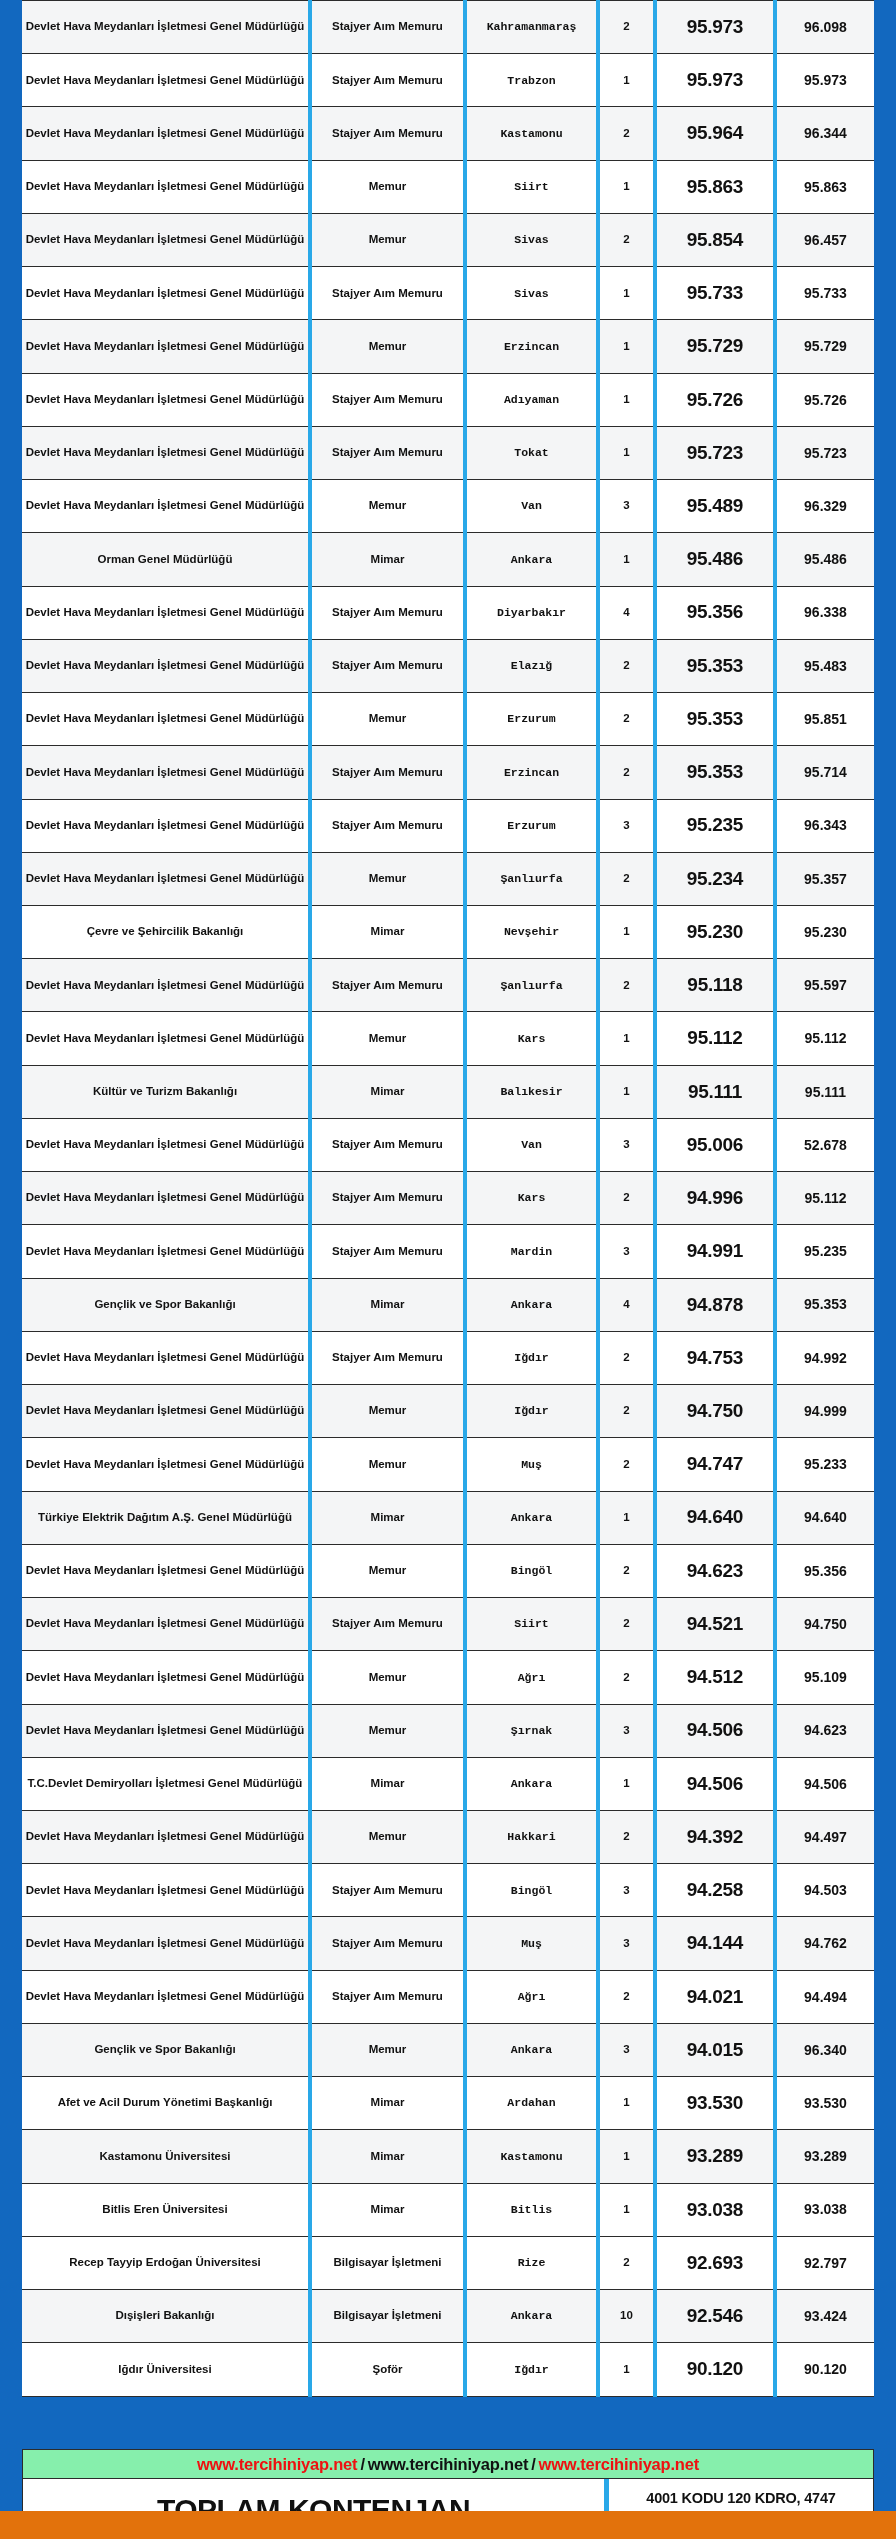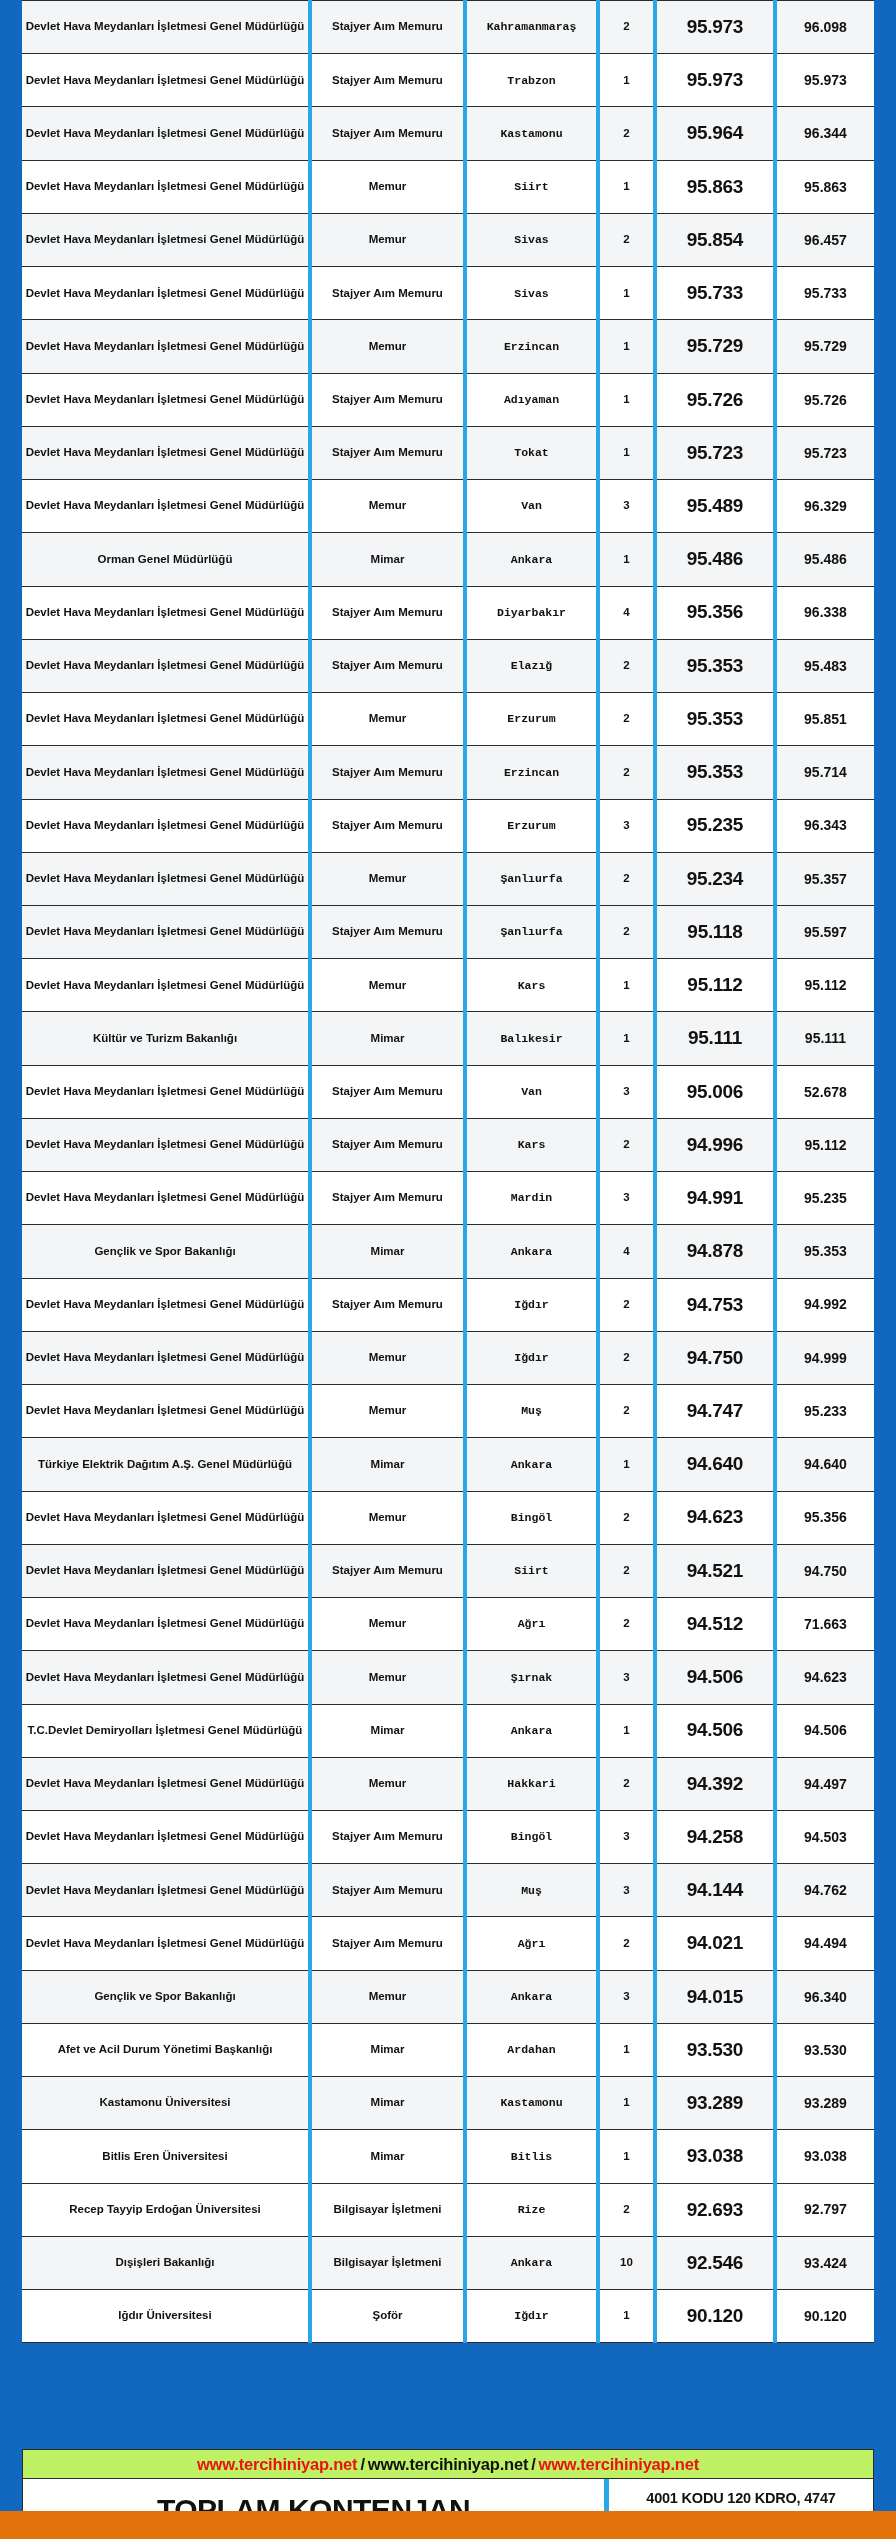--- a/index.html
+++ b/index.html
@@ -70,21 +70,21 @@
 
   
   .footer-wrap {
     position: absolute;
     left: 22px;
     width: 852px;
     top: 2449px;
   }
   .promo-bar {
     height: 30px;
-    background: #bef264;
+    background: #86efac;
     border: 1px solid #2b2b2b;
     display: flex;
     align-items: center;
     justify-content: center;
     font-size: 16.5px;
     font-weight: bold;
     white-space: nowrap;
     letter-spacing: -0.2px;
   }
   .promo-bar .red { color: #ee1111; }
@@ -279,20 +279,28 @@
             <td class="s2">96.343</td>
           </tr>
           <tr class="alt" style="height: 53.2391px;">
             <td class="inst">Devlet Hava Meydanları İşletmesi Genel Müdürlüğü</td>
             <td class="pos">Memur</td>
             <td class="city">Şanlıurfa</td>
             <td class="qty">2</td>
             <td class="s1">95.234</td>
             <td class="s2">95.357</td>
           </tr>
+          <tr style="height: 53.2391px;">
+            <td class="inst">Çevre ve Şehircilik Bakanlığı</td>
+            <td class="pos">Mimar</td>
+            <td class="city">Nevşehir</td>
+            <td class="qty">1</td>
+            <td class="s1">95.230</td>
+            <td class="s2">95.230</td>
+          </tr>
           <tr class="alt" style="height: 53.2391px;">
             <td class="inst">Devlet Hava Meydanları İşletmesi Genel Müdürlüğü</td>
             <td class="pos">Stajyer Aım Memuru</td>
             <td class="city">Şanlıurfa</td>
             <td class="qty">2</td>
             <td class="s1">95.118</td>
             <td class="s2">95.597</td>
           </tr>
           <tr style="height: 53.2391px;">
             <td class="inst">Devlet Hava Meydanları İşletmesi Genel Müdürlüğü</td>
@@ -389,21 +397,21 @@
             <td class="qty">2</td>
             <td class="s1">94.521</td>
             <td class="s2">94.750</td>
           </tr>
           <tr style="height: 53.2391px;">
             <td class="inst">Devlet Hava Meydanları İşletmesi Genel Müdürlüğü</td>
             <td class="pos">Memur</td>
             <td class="city">Ağrı</td>
             <td class="qty">2</td>
             <td class="s1">94.512</td>
-            <td class="s2">71.663</td>
+            <td class="s2">95.109</td>
           </tr>
           <tr class="alt" style="height: 53.2391px;">
             <td class="inst">Devlet Hava Meydanları İşletmesi Genel Müdürlüğü</td>
             <td class="pos">Memur</td>
             <td class="city">Şırnak</td>
             <td class="qty">3</td>
             <td class="s1">94.506</td>
             <td class="s2">94.623</td>
           </tr>
           <tr style="height: 53.2391px;">

